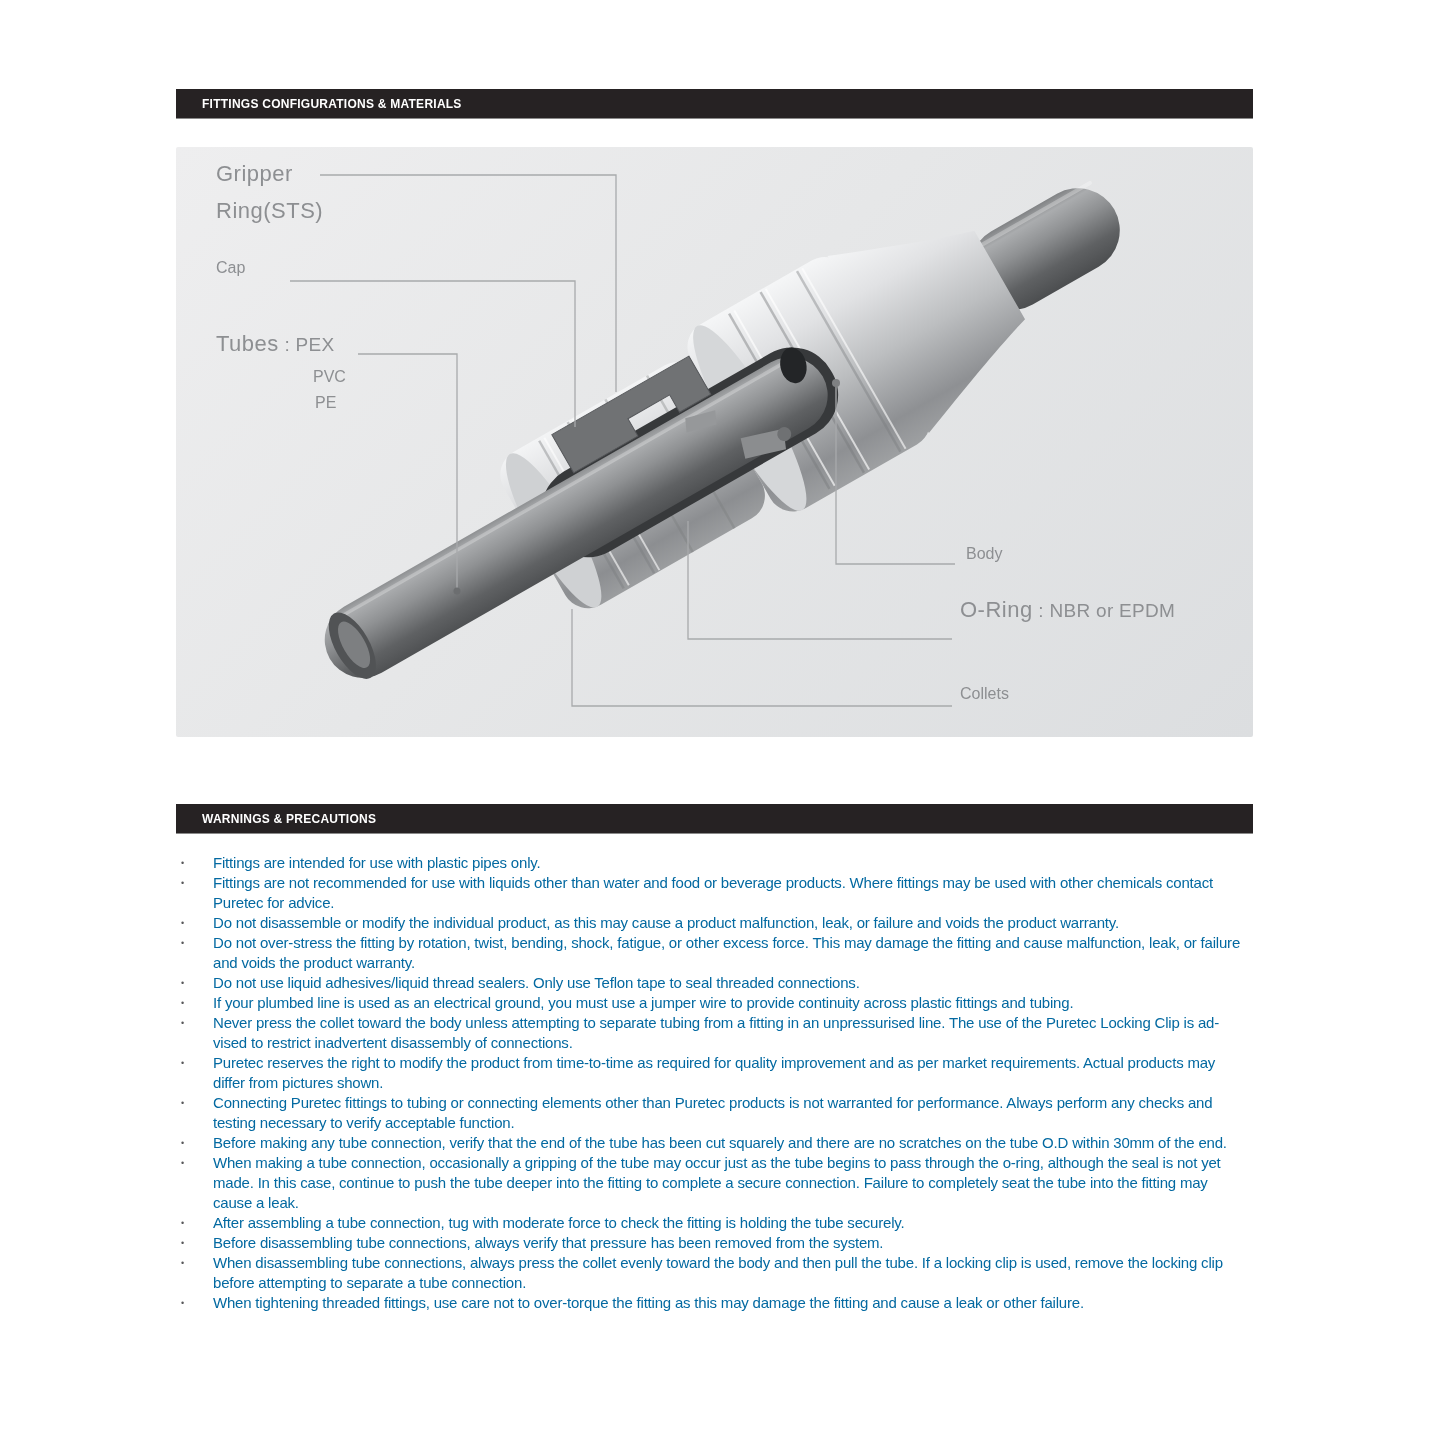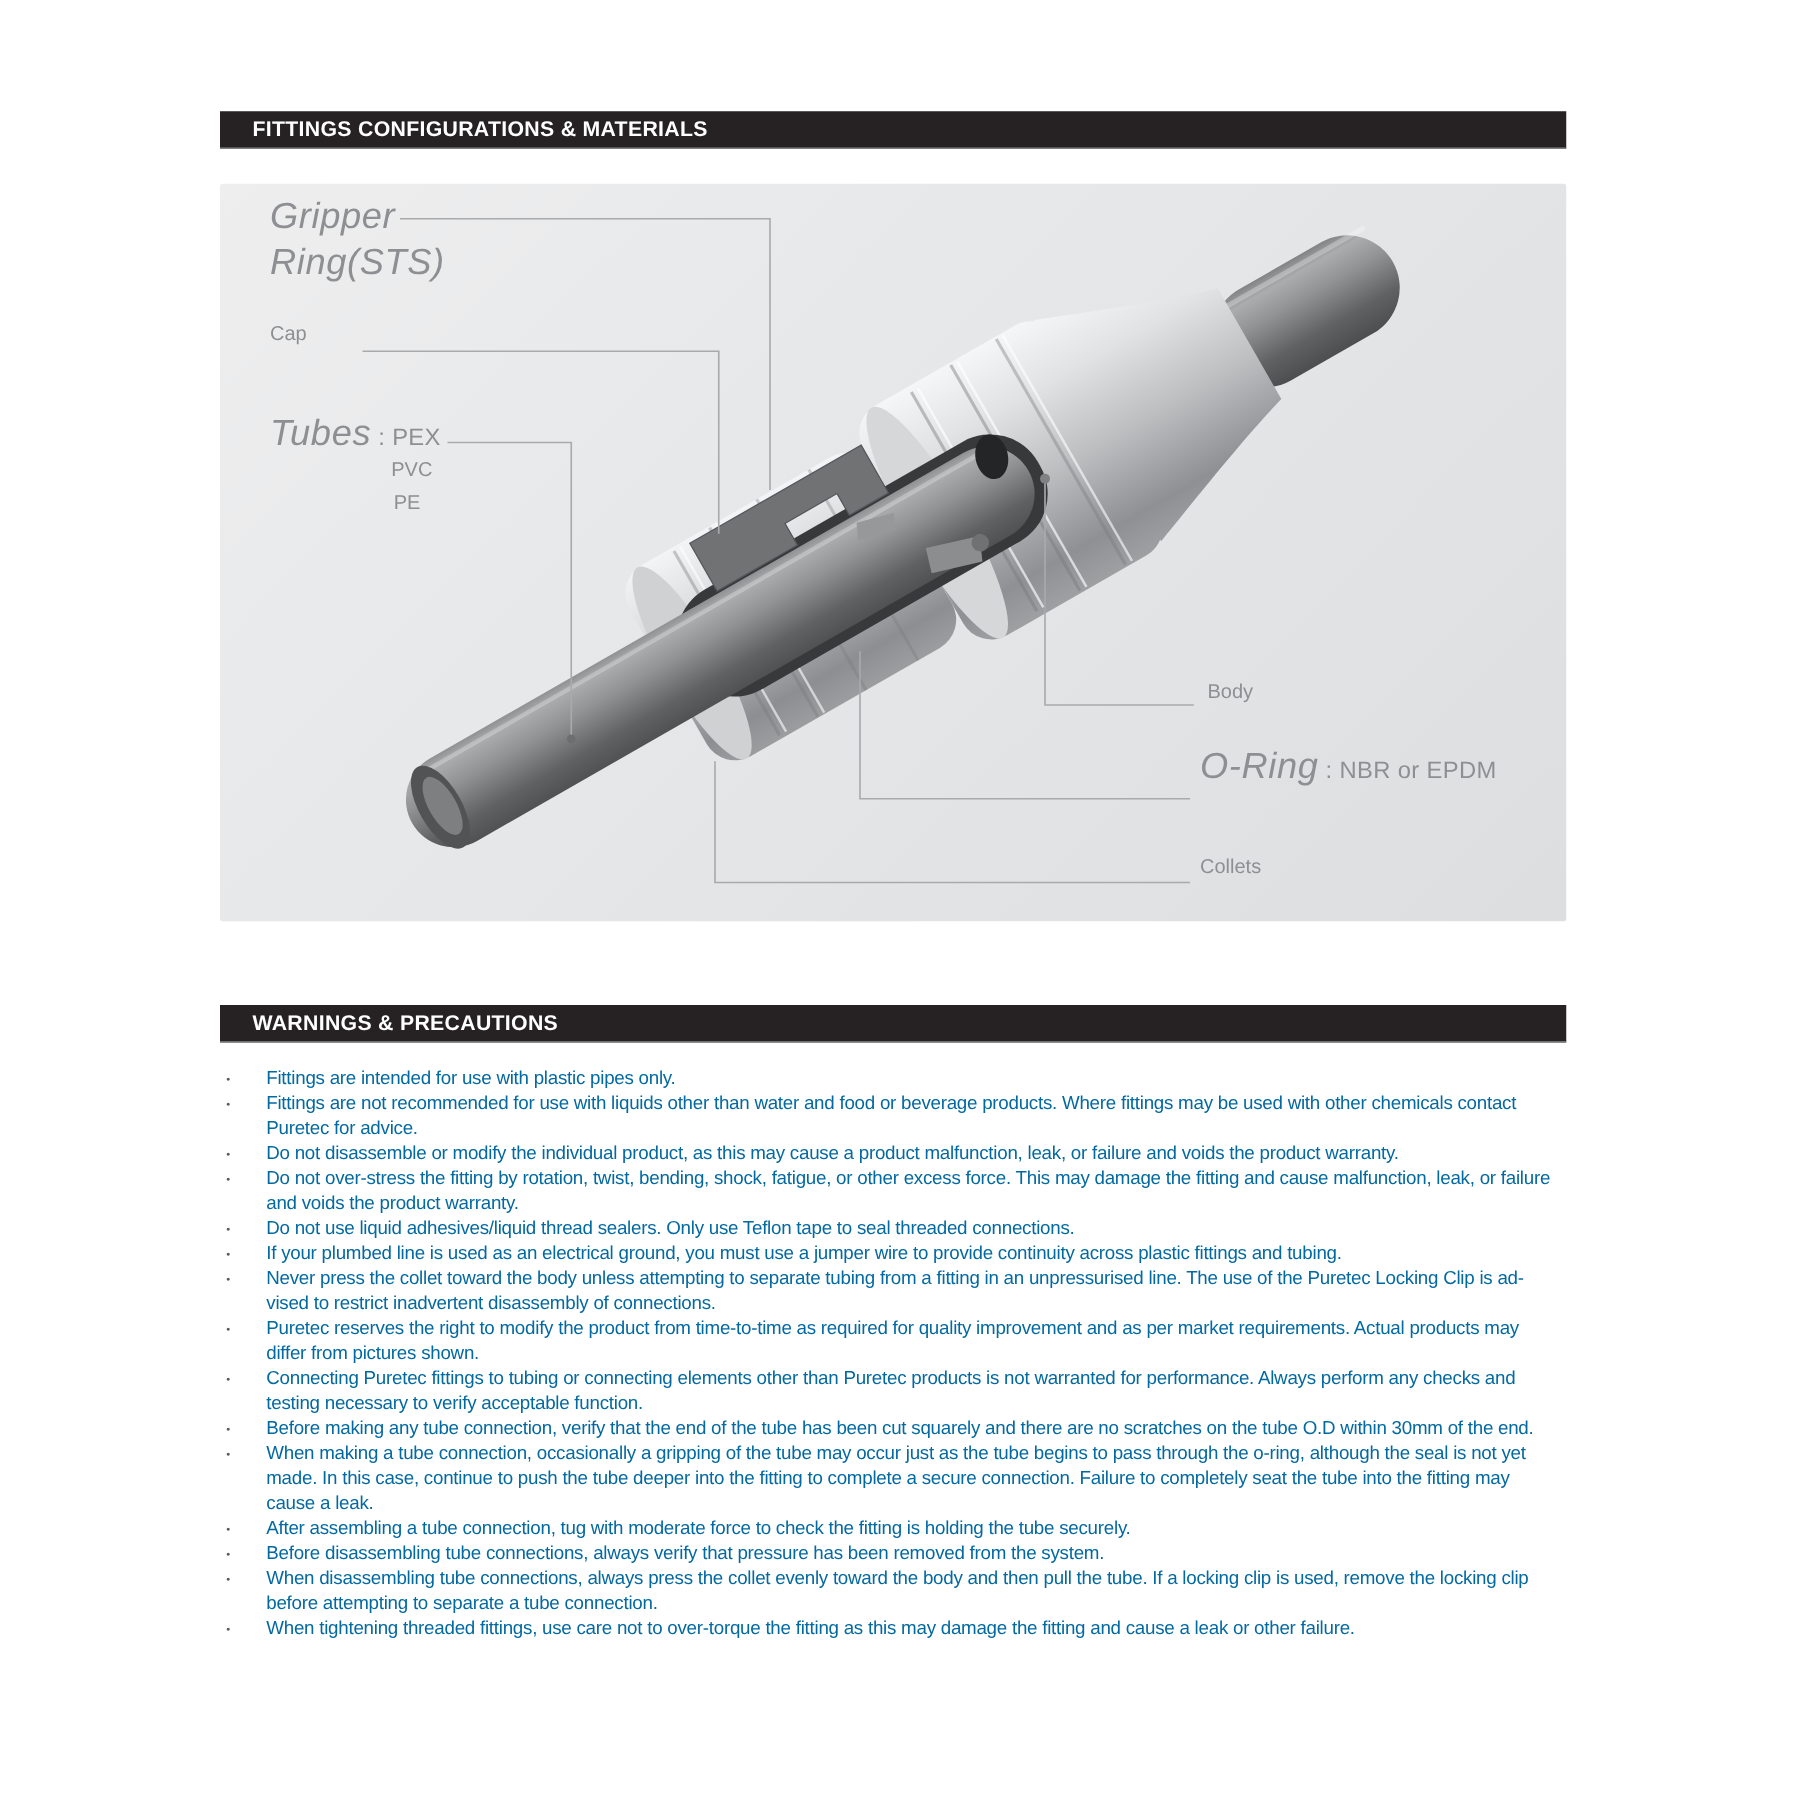--- a/index.html
+++ b/index.html
@@ -2,34 +2,34 @@
 <html><head>
 <meta charset="utf-8">
 <style>
   html,body{margin:0;padding:0;background:#ffffff;}
   body{width:1445px;height:1445px;position:relative;font-family:"Liberation Sans",sans-serif;
        -webkit-font-smoothing:antialiased;}
   .page{position:absolute;inset:0;background:#ffffff;}
 
   
   .bar{position:absolute;left:176px;width:1077px;height:30px;background:#262223;
-       color:#ffffff;font-weight:bold;font-size:17px;letter-spacing:.25px;
+       color:#ffffff;font-weight:bold;font-size:12px;letter-spacing:.25px;
        line-height:30px;padding-left:26px;box-sizing:border-box;
        border-bottom:1px solid #8a8a8a;}
   .bar.first{top:89px;}
   .bar.second{top:804px;}
 
   
   .panel{position:absolute;left:176px;top:147px;width:1077px;height:590px;
          background:linear-gradient(135deg,#eeeeef 0%,#e6e7e8 45%,#dcdee0 100%);
          border-radius:2px;overflow:hidden;}
   .panel svg{position:absolute;left:0;top:0;}
 
   .lbl{position:absolute;color:#8d8f92;white-space:nowrap;}
-  .lbl .big{font-size:29px;letter-spacing:.5px;font-style:italic;}
+  .lbl .big{font-size:22px;letter-spacing:.5px;}
   .lbl .small{font-size:19px;letter-spacing:.3px;}
   .lbl-gripper{left:40px;top:8px;line-height:37px;}
   .lbl-cap{left:40px;top:112px;}
   .lbl-tubes{left:40px;top:184px;}
   .lbl-pvc{left:137px;top:221px;}
   .lbl-pe{left:139px;top:247px;text-align:right;}
   .lbl-body{left:790px;top:398px;}
   .lbl-oring{left:784px;top:450px;}
   .lbl-collets{left:784px;top:538px;}
 

